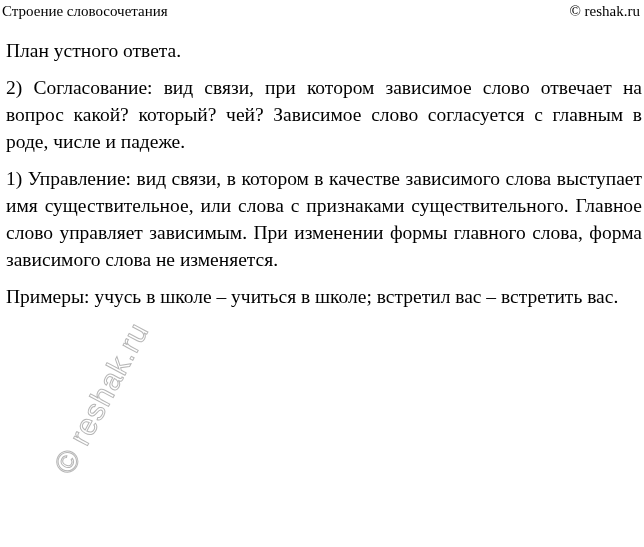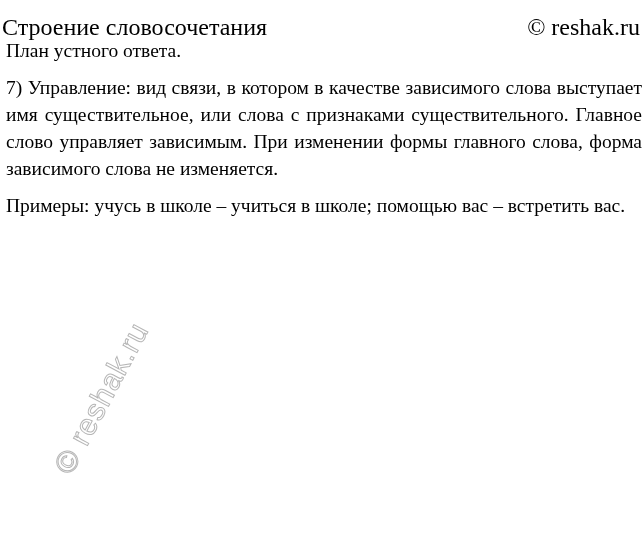--- a/index.html
+++ b/index.html
@@ -12,29 +12,29 @@
       height: 547px;
       overflow: hidden;
       position: relative;
       font-family: "Liberation Serif", "DejaVu Serif", serif;
       color: #000000;
       font-size: 19.5px;
       line-height: 27px;
     }
     .header {
       position: absolute;
-      top: 16px;
+      top: 0px;
       left: 2px;
       right: 4px;
       height: 27px;
       display: flex;
       justify-content: space-between;
       align-items: flex-start;
       line-height: 22px;
-      font-size: 24px;
+      font-size: 15px;
     }
     .content {
       position: absolute;
       top: 37px;
       left: 2px;
       width: 640px;
     }
     p {
       margin: 0 0 10px 4px;
       text-align: justify;
@@ -58,17 +58,18 @@
 </head>
 <body>
 
 <div class="header">
   <span>Строение словосочетания</span>
   <span>© reshak.ru</span>
 </div>
 
 <div class="content">
   <p class="left">План устного ответа.</p>
-  <p>7) Управление: вид связи, в котором в качестве зависимого слова выступает имя существительное, или слова с признаками существительного. Главное слово управляет зависимым. При изменении формы главного слова, форма зависимого слова не изменяется.</p>
-  <p>Примеры: учусь в школе – учиться в школе; помощью вас – встретить вас.</p>
+  <p>2) Согласование: вид связи, при котором зависимое слово отвечает на вопрос какой? который? чей? Зависимое слово согласуется с главным в роде, числе и падеже.</p>
+  <p>1) Управление: вид связи, в котором в качестве зависимого слова выступает имя существительное, или слова с признаками существительного. Главное слово управляет зависимым. При изменении формы главного слова, форма зависимого слова не изменяется.</p>
+  <p>Примеры: учусь в школе – учиться в школе; встретил вас – встретить вас.</p>
 </div>
 
 <div class="watermark">© reshak.ru</div>
 
 </body></html>

